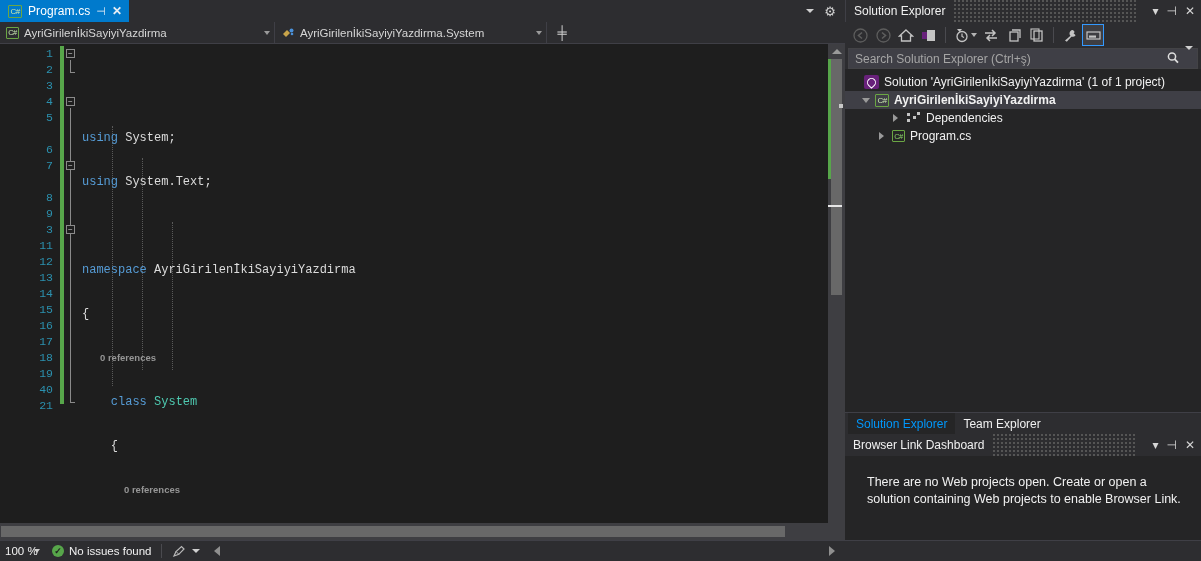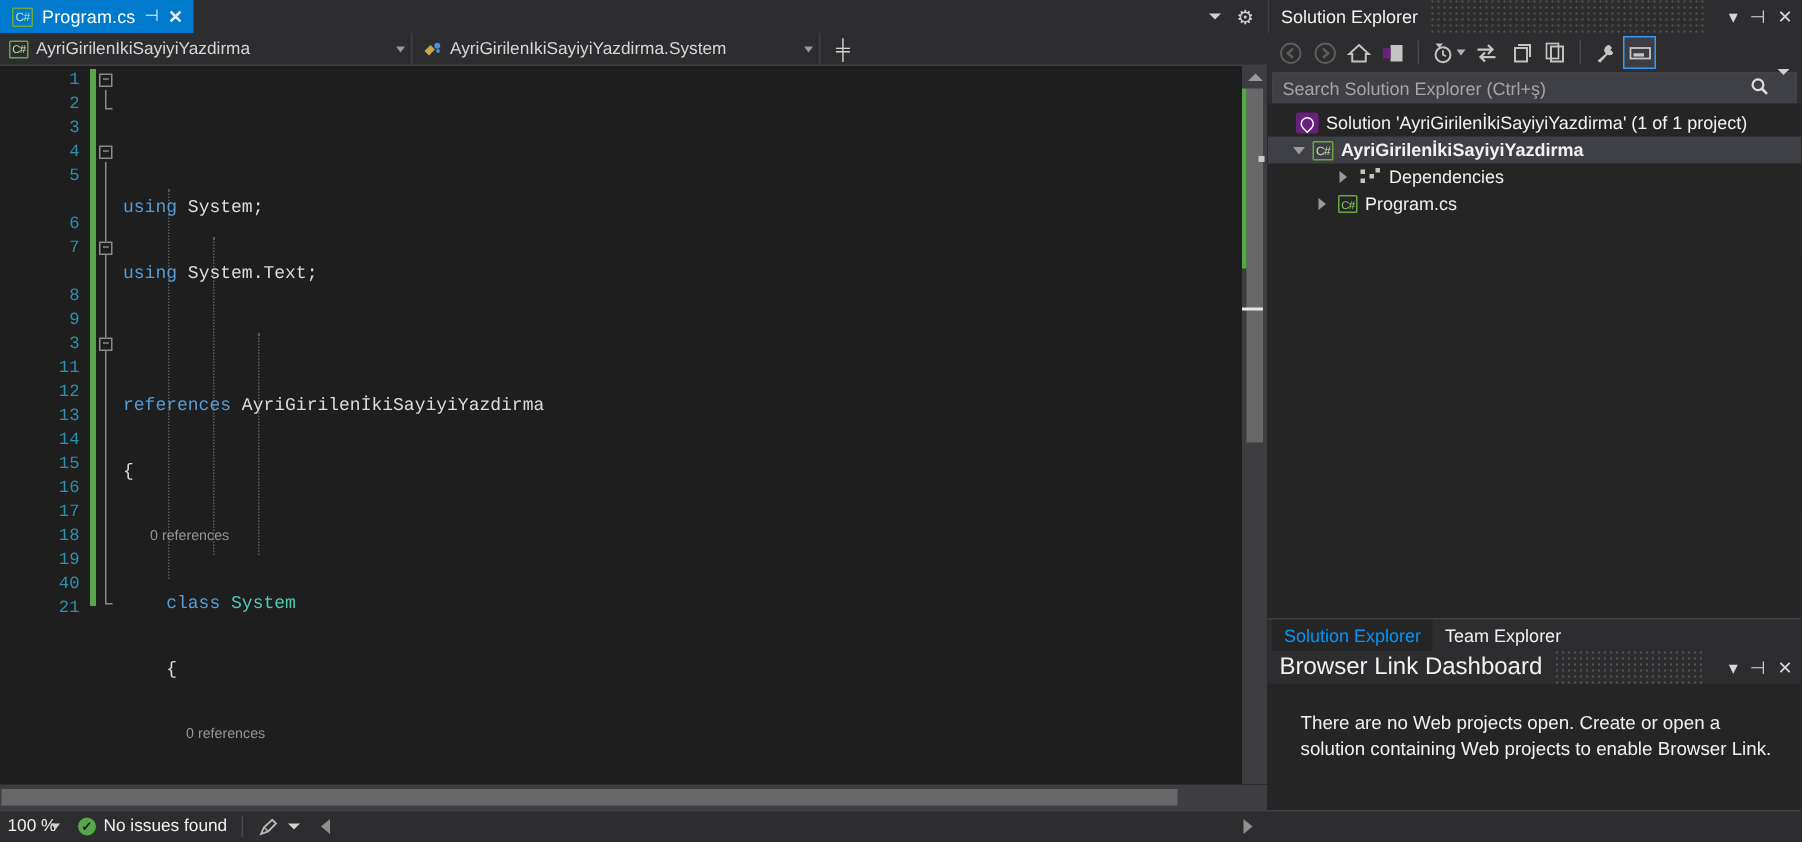--- a/index.html
+++ b/index.html
@@ -89,21 +89,21 @@
   }
   .fold-line { position: absolute; left: 6px; width: 1px; background: #8a8a8a; }
   .fold-tick { position: absolute; left: 6px; width: 5px; height: 1px; background: #8a8a8a; }
 
   .code {
     flex: 1 1 auto; position: relative; padding-top: 2px;
     font-family: "Liberation Mono", monospace; font-size: 12px;
     white-space: pre; overflow: hidden;
   }
   .code .row { height: 16px; line-height: 16px; padding-left: 4px; position: relative; }
-  .code .row.ref { color: #969696; font-size: 9.5px; line-height: 16px; font-family: "Liberation Sans", sans-serif; }
+  .code .row.ref { color: #969696; font-size: 9.5px; line-height: 16px; font-family: "Liberation Sans", sans-serif; font-weight: bold; }
 
   .kw { color: #569cd6; }
   .typ { color: #4ec9b0; }
   .id  { color: #dcdcdc; }
   .punct { color: #dcdcdc; }
   .ns { color: #dcdcdc; }
 
   
   .iguide { position: absolute; top: 0; bottom: 0; width: 0; border-left: 1px dotted #5a5a5a; }
 
@@ -157,21 +157,21 @@
   .ico-sln { width: 15px; height: 14px; background: #68217a; border-radius: 2px; position: relative; display: inline-flex; align-items: center; justify-content: center; }
   .ico-sln::after { content: ""; width: 7px; height: 7px; border: 1.5px solid #ffffff; border-radius: 50% 50% 50% 0; transform: rotate(-45deg); }
   .ico-deps { width: 15px; height: 14px; position: relative; }
 
   .dock-tabs { height: 22px; display: flex; align-items: flex-end; background: #2d2d30; padding-left: 3px; border-top: 1px solid #3f3f46; }
   .dock-tab { height: 21px; display: flex; align-items: center; padding: 0 8px; font-size: 12px; color: #f1f1f1; }
   .dock-tab.active { background: #252526; color: #0097fb; }
 
   .blp { flex: 0 0 auto; background: #2d2d30; }
   .blp-header { height: 22px; display: flex; align-items: center; padding: 0 6px 0 8px; }
-  .blp-header .title { font-size: 16px; color: #f1f1f1; white-space: nowrap; }
+  .blp-header .title { font-size: 12px; color: #f1f1f1; white-space: nowrap; }
   .blp-body { background: #252526; height: 84px; padding: 18px 18px 0 22px; }
   .blp-body p { font-size: 12.5px; color: #f1f1f1; line-height: 17px; }
 
   
   .statusbar {
     height: 21px; flex: 0 0 21px; background: #2d2d30;
     display: flex; align-items: center; font-size: 11.5px; color: #f1f1f1;
     border-top: 1px solid #3f3f46;
   }
   .sb-zoom { width: 56px; padding-left: 5px; }
@@ -288,21 +288,21 @@
         </div>
 
         <div class="code">
           <div class="iguide" style="left:34px; top:82px; height:260px"></div>
           <div class="iguide" style="left:64px; top:114px; height:212px"></div>
           <div class="iguide" style="left:94px; top:178px; height:148px"></div>
 
           <div class="row"><span class="kw">using</span> <span class="ns">System</span><span class="punct">;</span></div>
           <div class="row"><span class="kw">using</span> <span class="ns">System</span><span class="punct">.</span><span class="ns">Text</span><span class="punct">;</span></div>
           <div class="row"></div>
-          <div class="row"><span class="kw">references</span> <span class="id">AyriGirilenİkiSayiyiYazdirma</span></div>
+          <div class="row"><span class="kw">namespace</span> <span class="id">AyriGirilenİkiSayiyiYazdirma</span></div>
           <div class="row"><span class="punct">{</span></div>
           <div class="row ref" style="padding-left:22px">0 references</div>
           <div class="row">    <span class="kw">class</span> <span class="typ">System</span></div>
           <div class="row">    <span class="punct">{</span></div>
           <div class="row ref" style="padding-left:46px">0 references</div>
           
           
           
           
           

